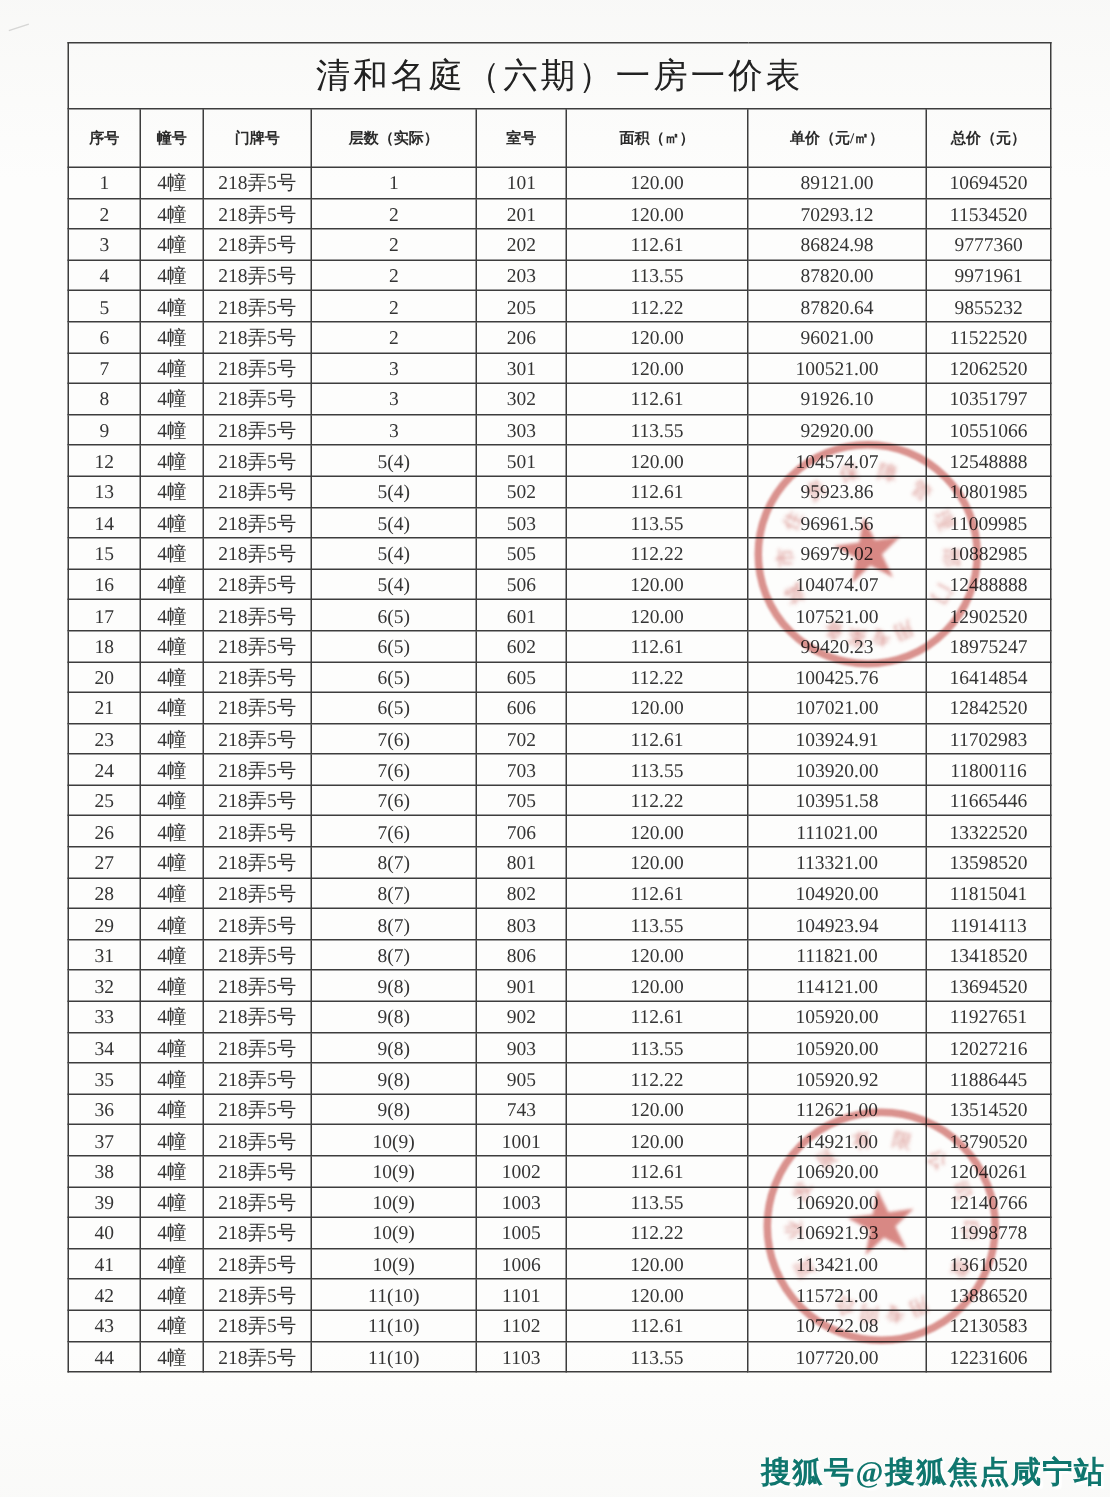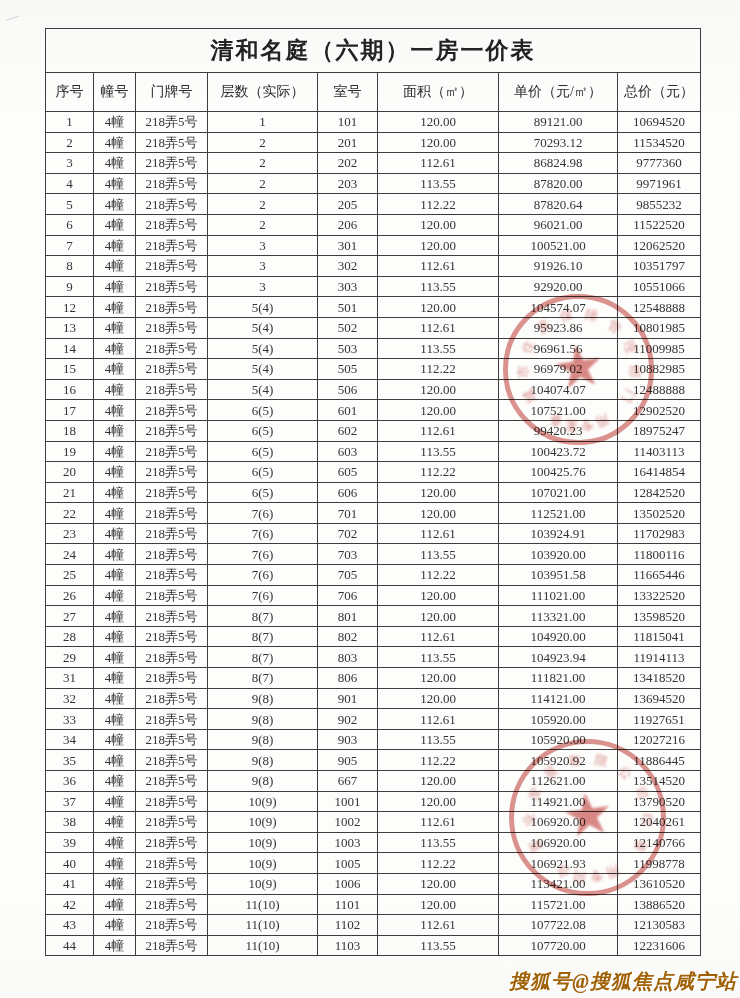--- a/index.html
+++ b/index.html
@@ -29,28 +29,28 @@
     border:1.4px solid #3d3d3d;
     padding:0;
     text-align:center;
     vertical-align:middle;
     white-space:nowrap;
     overflow:hidden;
   }
   .title-cell{
     height:43px;
     font-size:23px;
-    font-weight:bold;
+    font-weight:normal;
     letter-spacing:2px;
     color:#222;
   }
   .head-row th{
     height:38px;
-    font-size:14px;
-    font-weight:normal;
+    font-size:10px;
+    font-weight:bold;
     color:#2b2b2b;
   }
   .data-row td{
     height:19.6px;
     font-size:13px;
     line-height:1;
     color:#343434;
   }
   
   .stamp{
@@ -79,23 +79,22 @@
     transform-origin:center;
     filter:blur(1px);
   }
   
   .watermark{
     position:absolute;
     right:3px;top:968px;
     font-size:20px;
     font-weight:bold;
     letter-spacing:1px;
-    color:#a16207;
+    color:#0f766e;
     text-shadow:1px 1px 0 #ffffff,2px 2px 1px rgba(255,255,255,.85),-1px -1px 1px rgba(255,255,255,.6);
-    font-style:italic;
   }
   
   .scan-mark{
     position:absolute;left:4px;top:8px;width:14px;height:10px;
     border-bottom:1px solid rgba(150,150,150,.35);
     transform:rotate(-18deg);
   }
 </style>
 </head>
 <body>
@@ -285,60 +284,40 @@
           <td>18</td>
           <td>4幢</td>
           <td>218弄5号</td>
           <td>6(5)</td>
           <td>602</td>
           <td>112.61</td>
           <td>99420.23</td>
           <td>18975247</td>
         </tr>
         <tr class="data-row">
-          <td>19</td>
-          <td>4幢</td>
-          <td>218弄5号</td>
-          <td>6(5)</td>
-          <td>603</td>
-          <td>113.55</td>
-          <td>100423.72</td>
-          <td>11403113</td>
-        </tr>
-        <tr class="data-row">
           <td>20</td>
           <td>4幢</td>
           <td>218弄5号</td>
           <td>6(5)</td>
           <td>605</td>
           <td>112.22</td>
           <td>100425.76</td>
           <td>16414854</td>
         </tr>
         <tr class="data-row">
           <td>21</td>
           <td>4幢</td>
           <td>218弄5号</td>
           <td>6(5)</td>
           <td>606</td>
           <td>120.00</td>
           <td>107021.00</td>
           <td>12842520</td>
         </tr>
         <tr class="data-row">
-          <td>22</td>
-          <td>4幢</td>
-          <td>218弄5号</td>
-          <td>7(6)</td>
-          <td>701</td>
-          <td>120.00</td>
-          <td>112521.00</td>
-          <td>13502520</td>
-        </tr>
-        <tr class="data-row">
           <td>23</td>
           <td>4幢</td>
           <td>218弄5号</td>
           <td>7(6)</td>
           <td>702</td>
           <td>112.61</td>
           <td>103924.91</td>
           <td>11702983</td>
         </tr>
         <tr class="data-row">
@@ -449,21 +428,21 @@
           <td>905</td>
           <td>112.22</td>
           <td>105920.92</td>
           <td>11886445</td>
         </tr>
         <tr class="data-row">
           <td>36</td>
           <td>4幢</td>
           <td>218弄5号</td>
           <td>9(8)</td>
-          <td>667</td>
+          <td>743</td>
           <td>120.00</td>
           <td>112621.00</td>
           <td>13514520</td>
         </tr>
         <tr class="data-row">
           <td>37</td>
           <td>4幢</td>
           <td>218弄5号</td>
           <td>10(9)</td>
           <td>1001</td>

